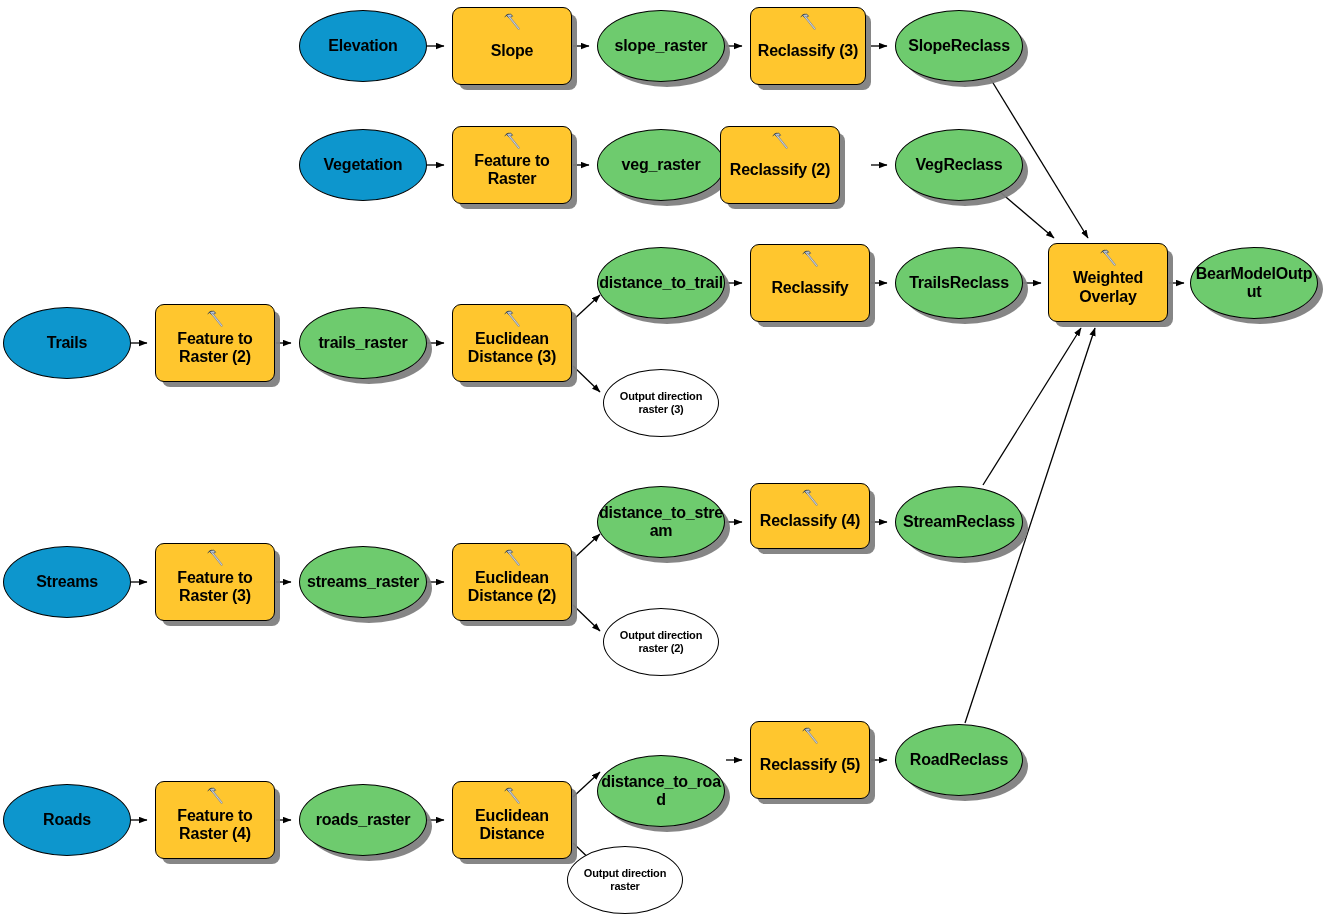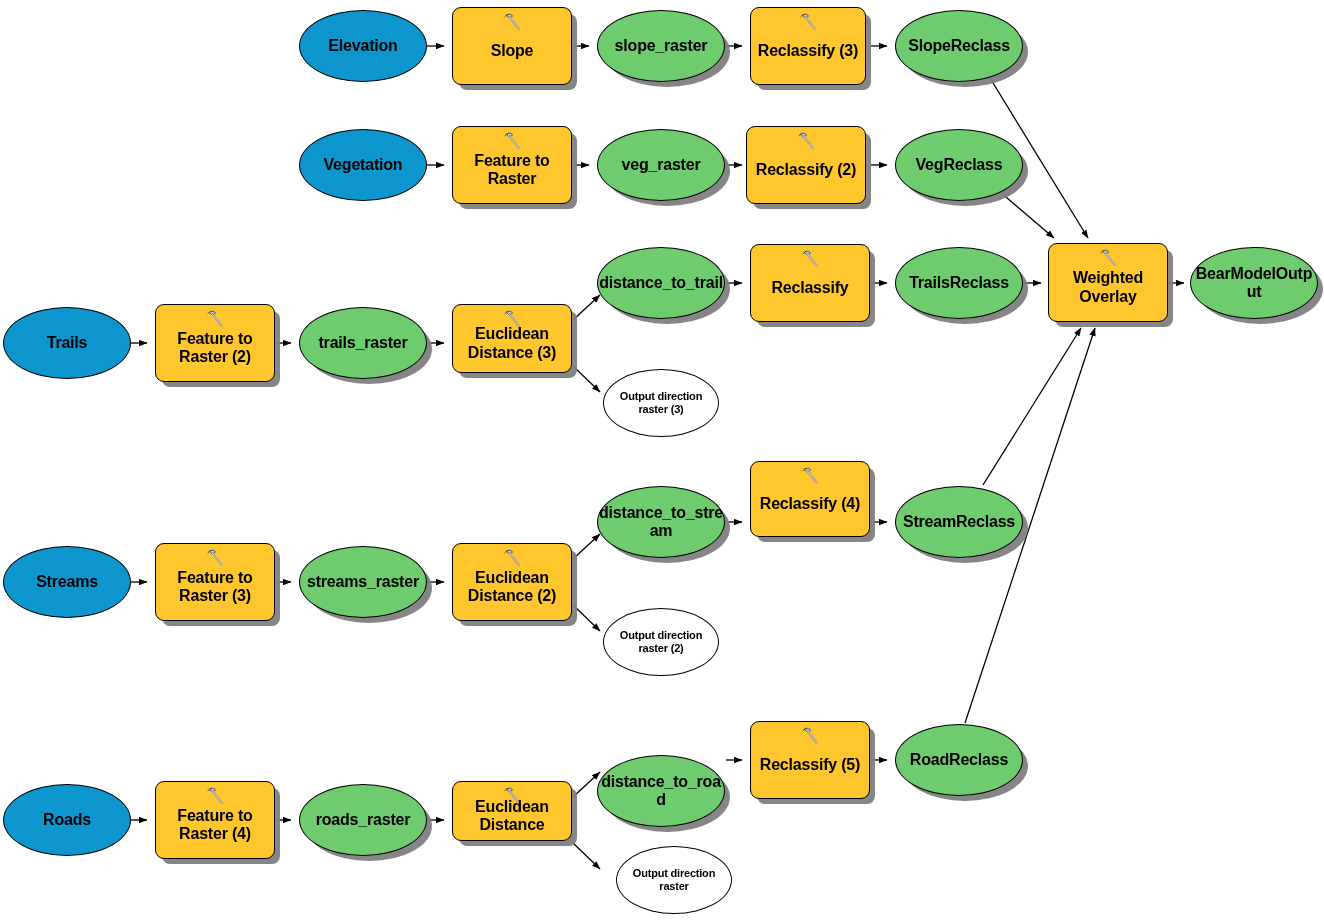--- a/index.html
+++ b/index.html
@@ -170,21 +170,21 @@
           <path d="M4.2 3.2 L8.6 2.0 L10.6 4.2 L7.0 6.0 Z" fill="#b9c6d6" stroke="#3a4654" stroke-width="0.8"></path>
           <path d="M7.4 5.2 L16.6 16.6" stroke="#8a8f96" stroke-width="2.1" stroke-linecap="round"></path>
           <path d="M7.4 5.2 L16.6 16.6" stroke="#dfe4ea" stroke-width="0.8" stroke-linecap="round"></path>
           <path d="M3.0 4.6 L6.0 2.2" stroke="#3a4654" stroke-width="1.0" stroke-linecap="round"></path>
         </svg>
         <span class="lbl">Feature to Raster</span>
       </div>
       <div class="node var-derived" style="left: 597px; top: 129px; width: 128px; height: 72px;">
         <span class="lbl">veg_raster</span>
       </div>
-      <div class="node tool" style="left: 746px; top: 126px; width: 120px; height: 78px;">
+      <div class="node tool" style="left: 720px; top: 126px; width: 120px; height: 78px;">
         <svg class="hammer" viewBox="0 0 20 20">
           <path d="M4.2 3.2 L8.6 2.0 L10.6 4.2 L7.0 6.0 Z" fill="#b9c6d6" stroke="#3a4654" stroke-width="0.8"></path>
           <path d="M7.4 5.2 L16.6 16.6" stroke="#8a8f96" stroke-width="2.1" stroke-linecap="round"></path>
           <path d="M7.4 5.2 L16.6 16.6" stroke="#dfe4ea" stroke-width="0.8" stroke-linecap="round"></path>
           <path d="M3.0 4.6 L6.0 2.2" stroke="#3a4654" stroke-width="1.0" stroke-linecap="round"></path>
         </svg>
         <span class="lbl">Reclassify (2)</span>
       </div>
       <div class="node var-derived" style="left: 895px; top: 129px; width: 128px; height: 72px;">
         <span class="lbl">VegReclass</span>
@@ -197,21 +197,21 @@
           <path d="M4.2 3.2 L8.6 2.0 L10.6 4.2 L7.0 6.0 Z" fill="#b9c6d6" stroke="#3a4654" stroke-width="0.8"></path>
           <path d="M7.4 5.2 L16.6 16.6" stroke="#8a8f96" stroke-width="2.1" stroke-linecap="round"></path>
           <path d="M7.4 5.2 L16.6 16.6" stroke="#dfe4ea" stroke-width="0.8" stroke-linecap="round"></path>
           <path d="M3.0 4.6 L6.0 2.2" stroke="#3a4654" stroke-width="1.0" stroke-linecap="round"></path>
         </svg>
         <span class="lbl">Feature to Raster (2)</span>
       </div>
       <div class="node var-derived" style="left: 299px; top: 307px; width: 128px; height: 72px;">
         <span class="lbl">trails_raster</span>
       </div>
-      <div class="node tool" style="left: 452px; top: 304px; width: 120px; height: 69px;">
+      <div class="node tool" style="left: 452px; top: 304px; width: 120px; height: 78px;">
         <svg class="hammer" viewBox="0 0 20 20">
           <path d="M4.2 3.2 L8.6 2.0 L10.6 4.2 L7.0 6.0 Z" fill="#b9c6d6" stroke="#3a4654" stroke-width="0.8"></path>
           <path d="M7.4 5.2 L16.6 16.6" stroke="#8a8f96" stroke-width="2.1" stroke-linecap="round"></path>
           <path d="M7.4 5.2 L16.6 16.6" stroke="#dfe4ea" stroke-width="0.8" stroke-linecap="round"></path>
           <path d="M3.0 4.6 L6.0 2.2" stroke="#3a4654" stroke-width="1.0" stroke-linecap="round"></path>
         </svg>
         <span class="lbl">Euclidean Distance (3)</span>
       </div>
       <div class="node var-derived" style="left: 597px; top: 247px; width: 128px; height: 72px;">
         <span class="lbl">distance_to_trail</span>
@@ -254,21 +254,21 @@
           <path d="M3.0 4.6 L6.0 2.2" stroke="#3a4654" stroke-width="1.0" stroke-linecap="round"></path>
         </svg>
         <span class="lbl">Euclidean Distance (2)</span>
       </div>
       <div class="node var-derived" style="left: 597px; top: 486px; width: 128px; height: 72px;">
         <span class="lbl">distance_to_stream</span>
       </div>
       <div class="node var-empty" style="left: 603px; top: 608px; width: 116px; height: 68px;">
         <span class="lbl">Output direction raster (2)</span>
       </div>
-      <div class="node tool" style="left: 750px; top: 461px; width: 120px; height: 76px;">
+      <div class="node tool" style="left: 750px; top: 483px; width: 120px; height: 66px;">
         <svg class="hammer" viewBox="0 0 20 20">
           <path d="M4.2 3.2 L8.6 2.0 L10.6 4.2 L7.0 6.0 Z" fill="#b9c6d6" stroke="#3a4654" stroke-width="0.8"></path>
           <path d="M7.4 5.2 L16.6 16.6" stroke="#8a8f96" stroke-width="2.1" stroke-linecap="round"></path>
           <path d="M7.4 5.2 L16.6 16.6" stroke="#dfe4ea" stroke-width="0.8" stroke-linecap="round"></path>
           <path d="M3.0 4.6 L6.0 2.2" stroke="#3a4654" stroke-width="1.0" stroke-linecap="round"></path>
         </svg>
         <span class="lbl">Reclassify (4)</span>
       </div>
       <div class="node var-derived" style="left: 895px; top: 486px; width: 128px; height: 72px;">
         <span class="lbl">StreamReclass</span>
@@ -281,33 +281,33 @@
           <path d="M4.2 3.2 L8.6 2.0 L10.6 4.2 L7.0 6.0 Z" fill="#b9c6d6" stroke="#3a4654" stroke-width="0.8"></path>
           <path d="M7.4 5.2 L16.6 16.6" stroke="#8a8f96" stroke-width="2.1" stroke-linecap="round"></path>
           <path d="M7.4 5.2 L16.6 16.6" stroke="#dfe4ea" stroke-width="0.8" stroke-linecap="round"></path>
           <path d="M3.0 4.6 L6.0 2.2" stroke="#3a4654" stroke-width="1.0" stroke-linecap="round"></path>
         </svg>
         <span class="lbl">Feature to Raster (4)</span>
       </div>
       <div class="node var-derived" style="left: 299px; top: 784px; width: 128px; height: 72px;">
         <span class="lbl">roads_raster</span>
       </div>
-      <div class="node tool" style="left: 452px; top: 781px; width: 120px; height: 60px;">
+      <div class="node tool" style="left: 452px; top: 781px; width: 120px; height: 78px;">
         <svg class="hammer" viewBox="0 0 20 20">
           <path d="M4.2 3.2 L8.6 2.0 L10.6 4.2 L7.0 6.0 Z" fill="#b9c6d6" stroke="#3a4654" stroke-width="0.8"></path>
           <path d="M7.4 5.2 L16.6 16.6" stroke="#8a8f96" stroke-width="2.1" stroke-linecap="round"></path>
           <path d="M7.4 5.2 L16.6 16.6" stroke="#dfe4ea" stroke-width="0.8" stroke-linecap="round"></path>
           <path d="M3.0 4.6 L6.0 2.2" stroke="#3a4654" stroke-width="1.0" stroke-linecap="round"></path>
         </svg>
         <span class="lbl">Euclidean Distance</span>
       </div>
       <div class="node var-derived" style="left: 597px; top: 755px; width: 128px; height: 72px;">
         <span class="lbl">distance_to_road</span>
       </div>
-      <div class="node var-empty" style="left: 616px; top: 846px; width: 116px; height: 68px;">
+      <div class="node var-empty" style="left: 567px; top: 846px; width: 116px; height: 68px;">
         <span class="lbl">Output direction raster</span>
       </div>
       <div class="node tool" style="left: 750px; top: 721px; width: 120px; height: 78px;">
         <svg class="hammer" viewBox="0 0 20 20">
           <path d="M4.2 3.2 L8.6 2.0 L10.6 4.2 L7.0 6.0 Z" fill="#b9c6d6" stroke="#3a4654" stroke-width="0.8"></path>
           <path d="M7.4 5.2 L16.6 16.6" stroke="#8a8f96" stroke-width="2.1" stroke-linecap="round"></path>
           <path d="M7.4 5.2 L16.6 16.6" stroke="#dfe4ea" stroke-width="0.8" stroke-linecap="round"></path>
           <path d="M3.0 4.6 L6.0 2.2" stroke="#3a4654" stroke-width="1.0" stroke-linecap="round"></path>
         </svg>
         <span class="lbl">Reclassify (5)</span>

